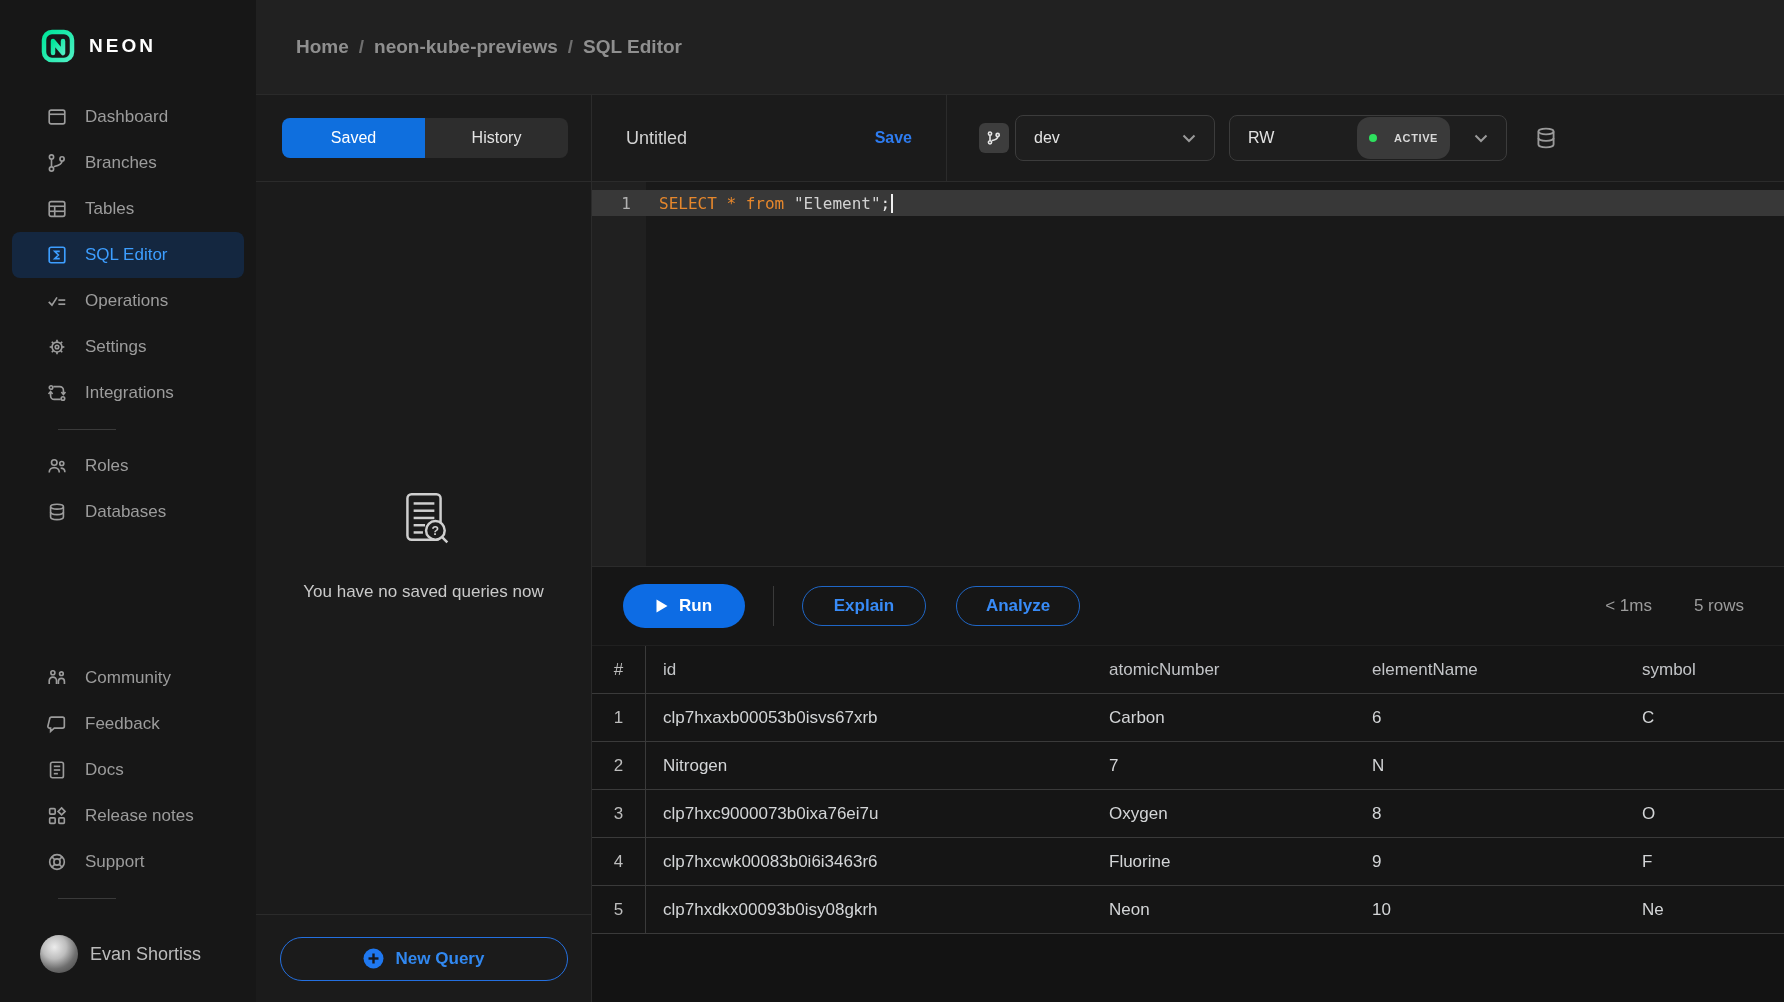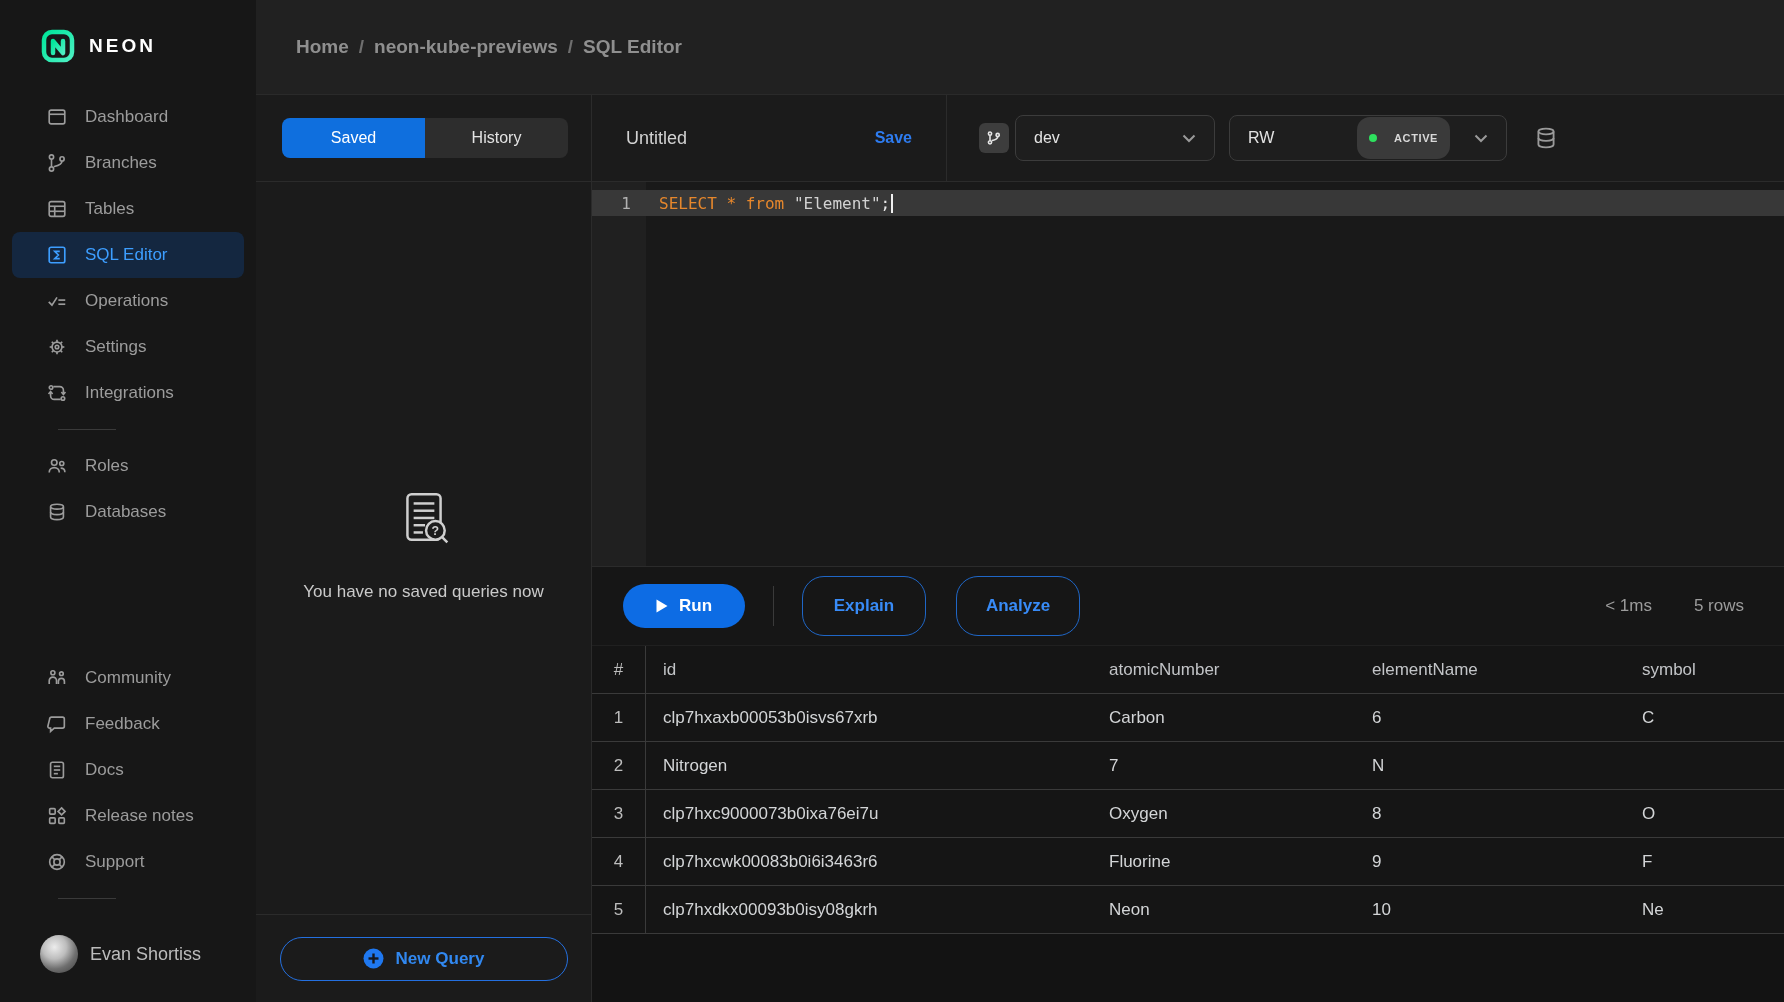--- a/index.html
+++ b/index.html
@@ -66,21 +66,21 @@
   .code-text { padding-left:13px; color:#e6e6e6; white-space:pre; }
   .tok-kw { color:#e6872c; }
   .tok-str { color:#d2d2d2; }
   .tok-plain { color:#e9e9e9; }
   .cursor { display:inline-block; width:2px; height:19px; background:#f0f0f0; vertical-align:-4px; margin-left:1px; }
 
   
   .actions-bar { height:79px; flex-shrink:0; background:#161616; border-top:1px solid #2b2b2b; display:flex; align-items:center; padding:0 40px 0 31px; }
   .run-btn { width:122px; height:44px; border:none; border-radius:22px; background:#0d6ce4; color:#fff; font-weight:bold; font-size:17px; display:flex; align-items:center; justify-content:center; gap:11px; cursor:pointer; font-family:inherit; }
   .bar-sep { width:1px; height:40px; background:#3a3a3a; margin:0 28px; }
-  .ghost-btn { width:124px; height:60px; border:1px solid #1f66c6; border-radius:22px; background:transparent; color:#388bf7; font-weight:bold; font-size:17px; cursor:pointer; font-family:inherit; }
+  .ghost-btn { width:124px; height:40px; border:1px solid #1f66c6; border-radius:22px; background:transparent; color:#388bf7; font-weight:bold; font-size:17px; cursor:pointer; font-family:inherit; }
   .ghost-btn + .ghost-btn { margin-left:30px; }
   .bar-meta { margin-left:auto; display:flex; gap:42px; color:#9c9c9c; font-size:17px; }
 
   
   .results { height:357px; flex-shrink:0; background:#131313; border-top:1px solid #202020; }
   .t-row { display:grid; grid-template-columns:54px 446px 263px 270px 1fr; height:48px; align-items:stretch; background:#151515; border-bottom:1px solid #3a3a3a; color:#d3d5d7; font-size:17px; }
   .t-row .cell { display:flex; align-items:center; padding-left:17px; overflow:hidden; }
   .t-row .cell.idx { justify-content:center; padding-left:0; border-right:1px solid #3a3a3a; color:#bdbdbd; }
   .t-row.header { color:#c2c4c7; }
 

